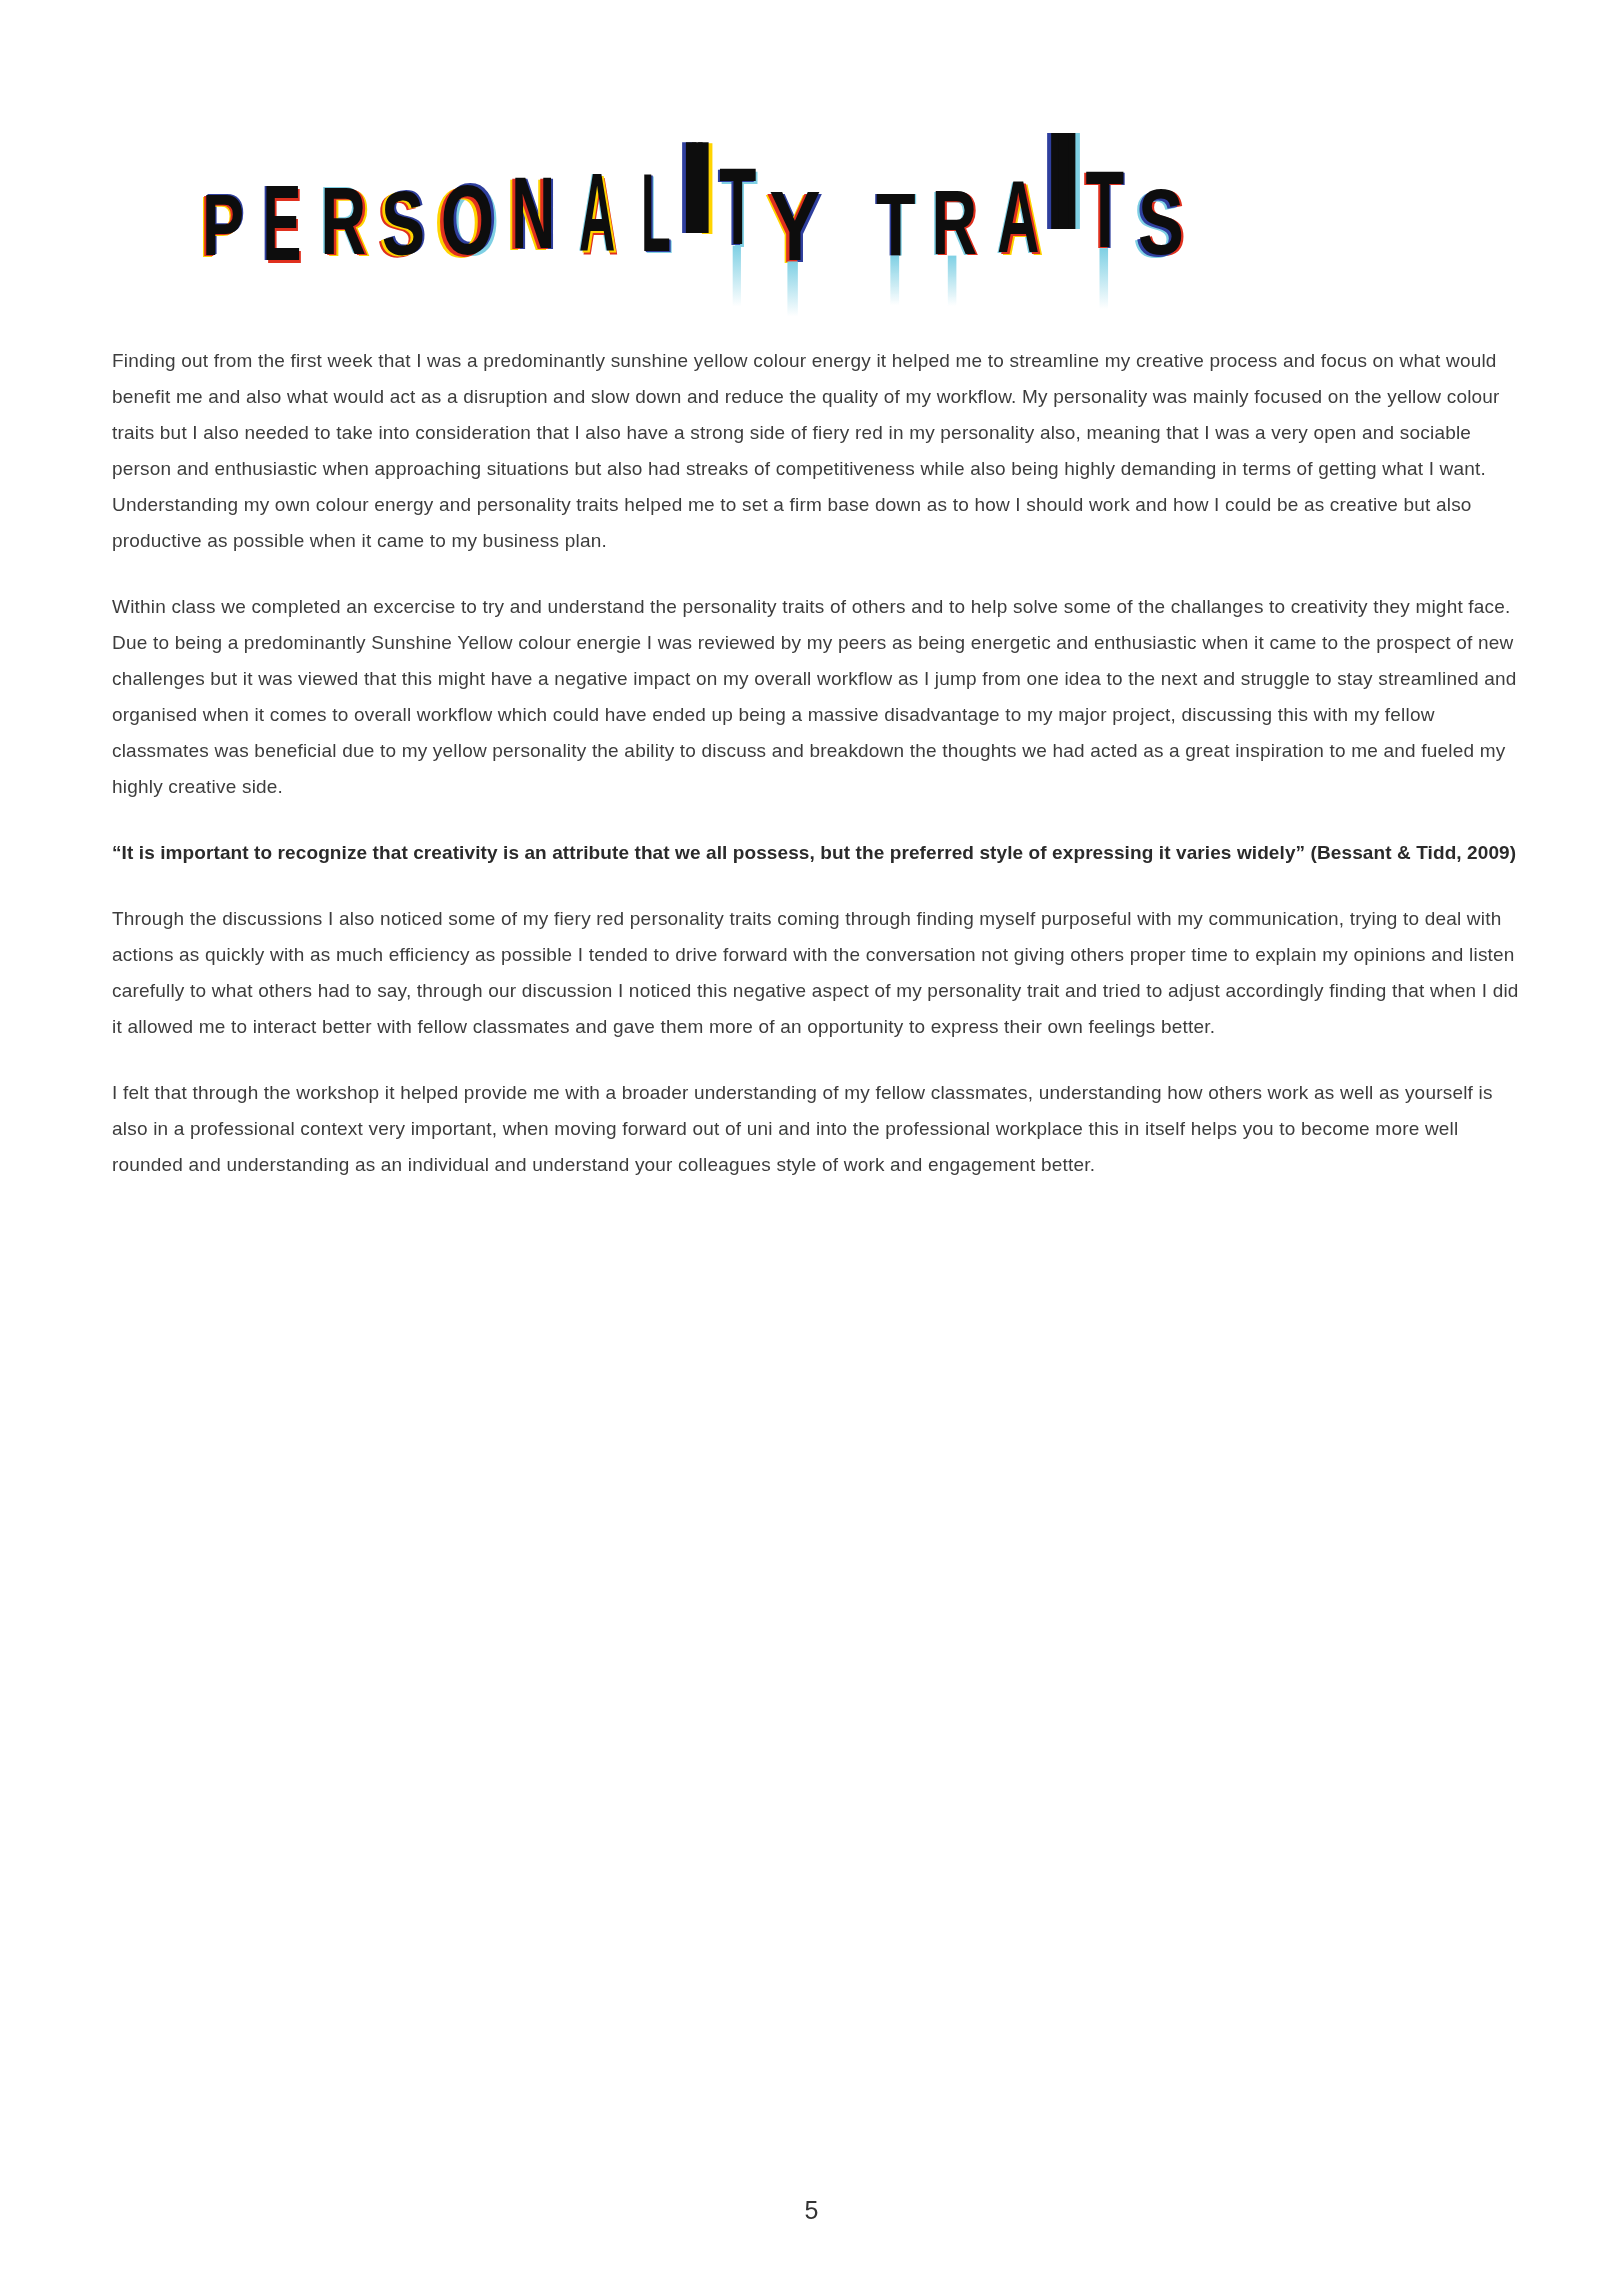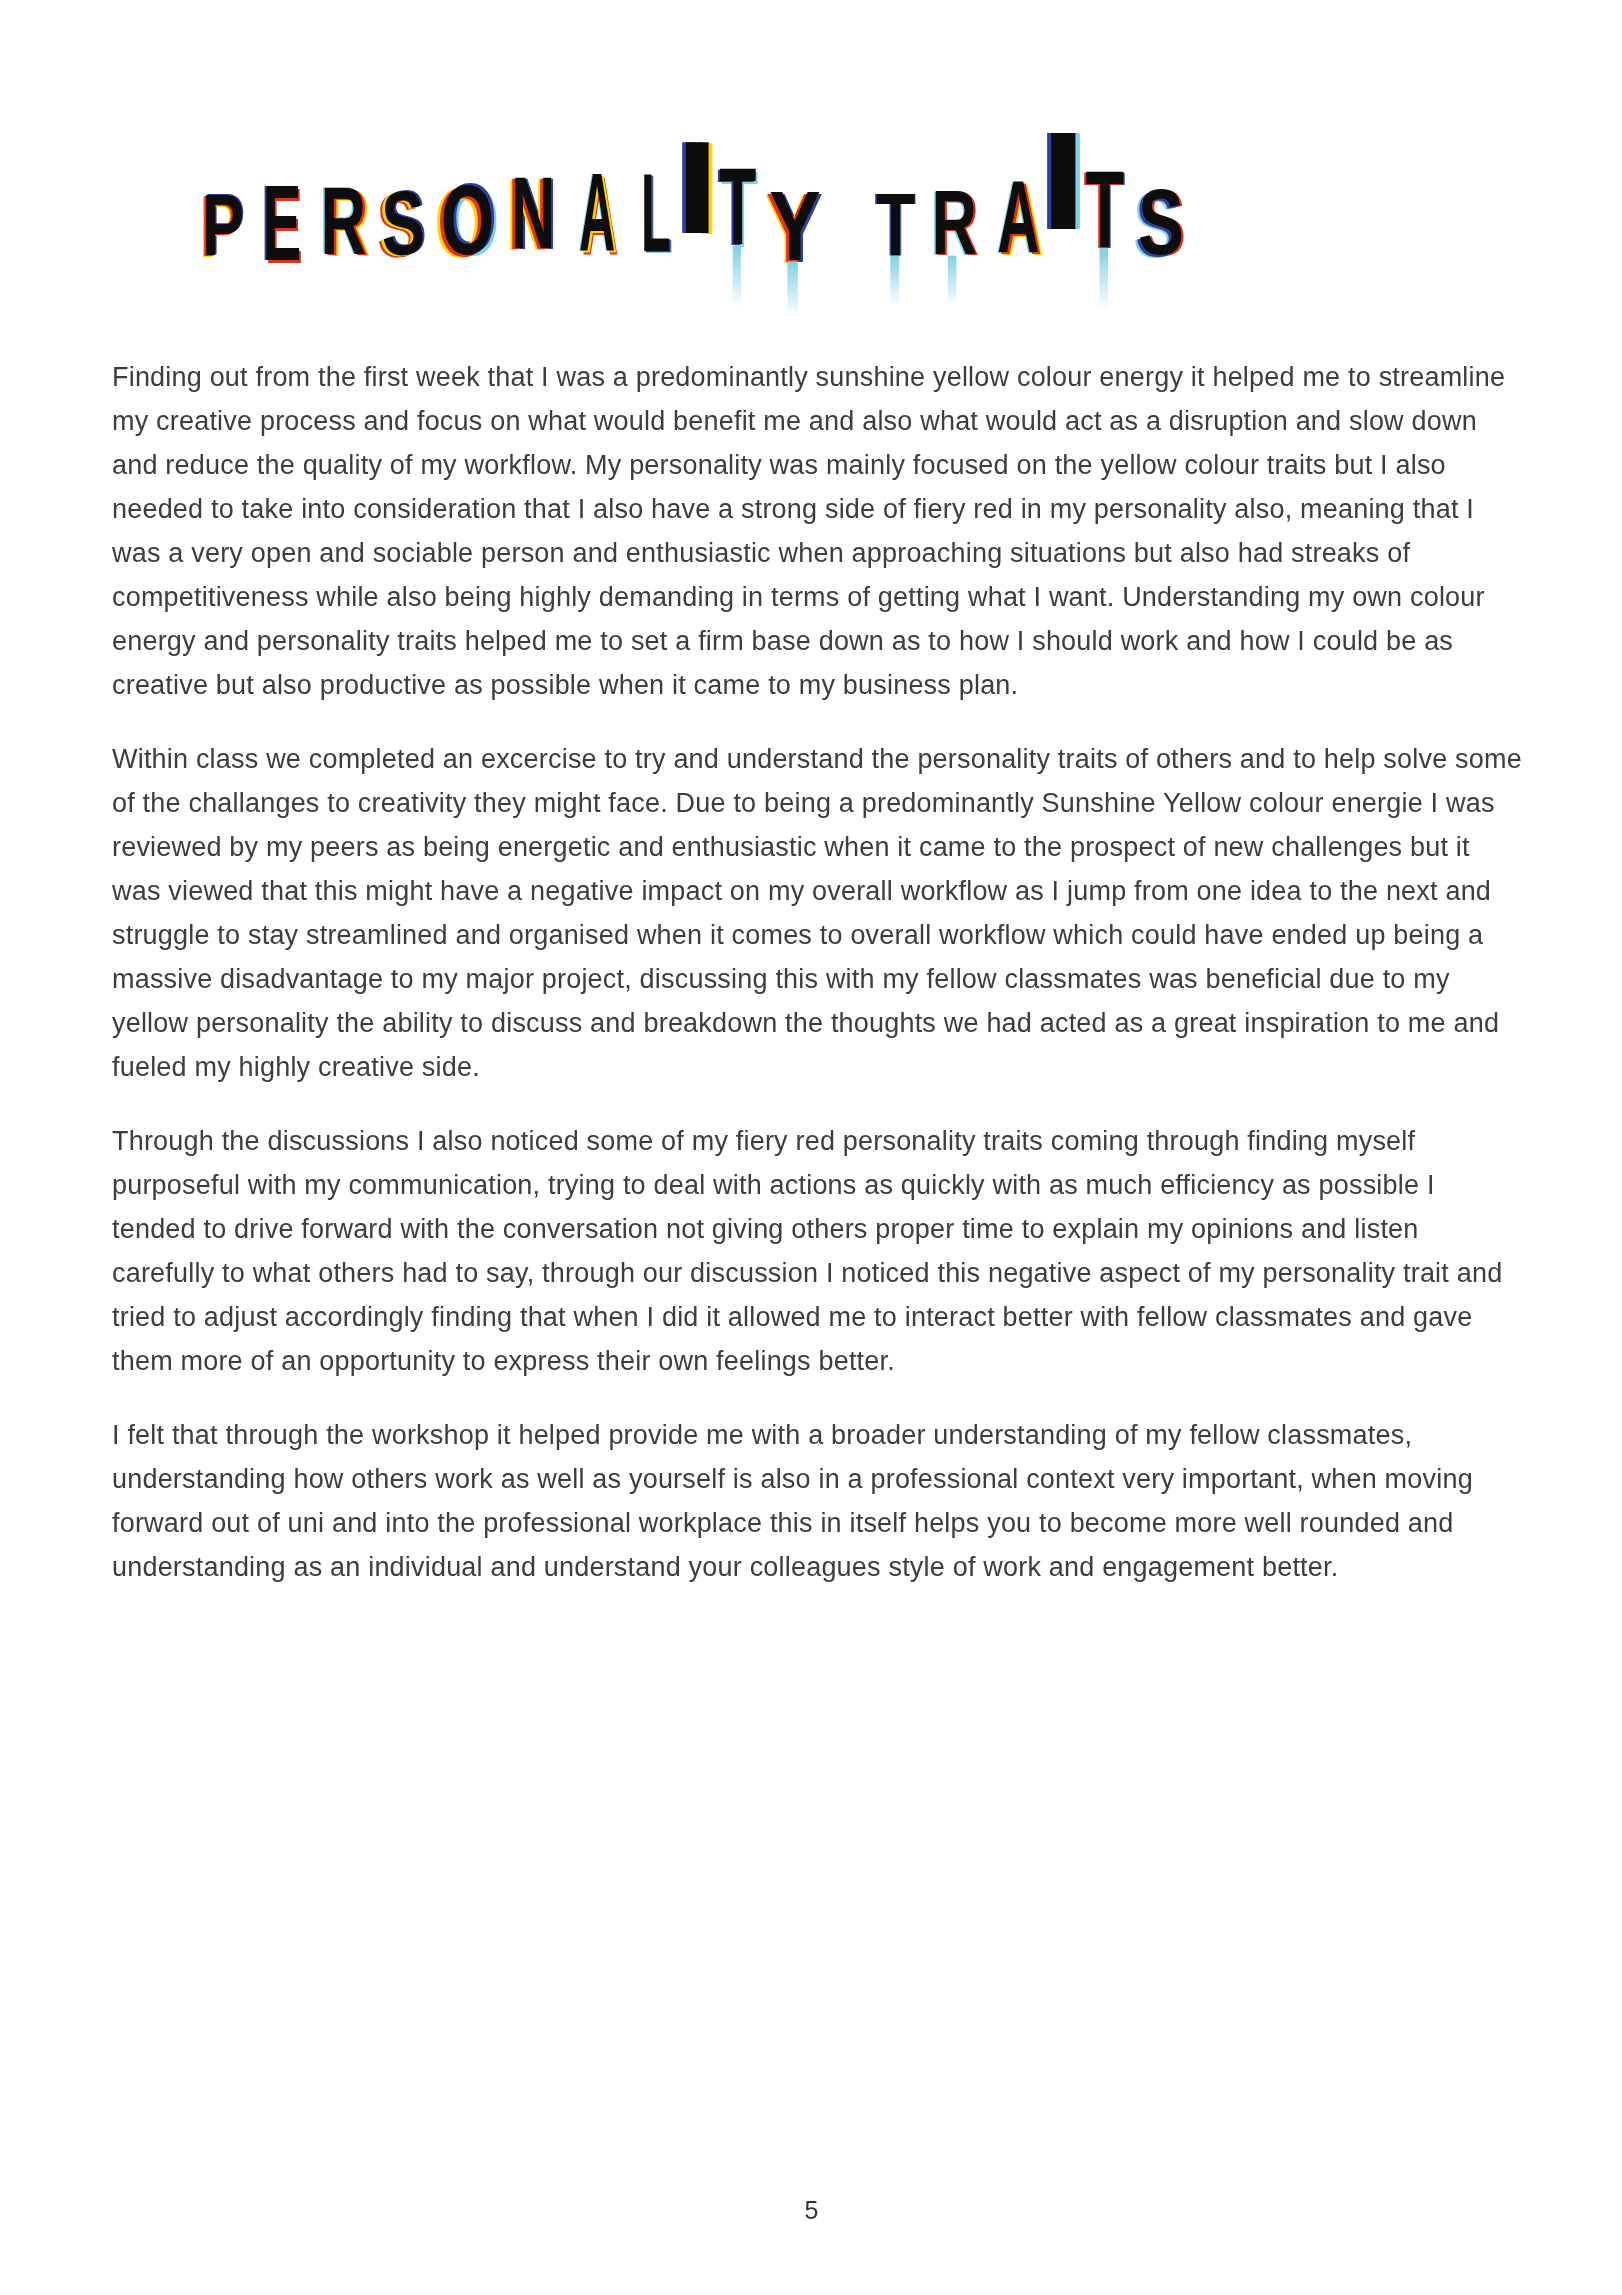--- a/index.html
+++ b/index.html
@@ -59,23 +59,23 @@
   .tl17 { transform: scale(0.85,1.15); text-shadow: -3.4px 1.7px 0 #2f3f9e, -6px 2.5px 0 #7fd0e4, 2.5px 0.8px 0 #e0301e; }
 
   
   .content {
     position: absolute;
     left: 112px; top: 343px;
     width: 1410px;
     color: #3a3a3a;
   }
   .content p {
-    margin: 12px 0 30px 0;
-    font-size: 27px;
-    line-height: 44px;
+    margin: 0 0 30px 0;
+    font-size: 19px;
+    line-height: 36px;
     letter-spacing: 0.2px;
   }
   .content p.body { font-weight: 400; color: #3d3d3d; }
   .content p.quote { font-weight: 700; color: #2b2b2b; letter-spacing: 0.1px; }
 
   
   .footer {
     position: absolute;
     top: 2196px; left: 0;
     width: 1623px;
@@ -88,20 +88,21 @@
 </head>
 <body>
 
 <div class="page">
 
   <h1 class="title"><span class="tl tl0">P</span><span class="tl tl1">E</span><span class="tl tl2">R</span><span class="tl tl3">S</span><span class="tl tl4">O</span><span class="tl tl5">N</span><span class="tl tl6">A</span><span class="tl tl7">L</span><span class="tl tl8">I</span><span class="tl tl9 drip">T</span><span class="tl tl10 drip">Y</span><span class="tl tl-space"> </span><span class="tl tl12 drip">T</span><span class="tl tl13 drip">R</span><span class="tl tl14">A</span><span class="tl tl15">I</span><span class="tl tl16 drip">T</span><span class="tl tl17">S</span></h1>
 
   <main class="content">
     <p class="body">Finding out from the first week that I was a predominantly sunshine yellow colour energy it helped me to streamline my creative process and focus on what would benefit me and also what would act as a disruption and slow down and reduce the quality of my workflow. My personality was mainly focused on the yellow colour traits but I also needed to take into consideration that I also have a strong side of fiery red in my personality also, meaning that I was a very open and sociable person and enthusiastic when approaching situations but also had streaks of competitiveness while also being highly demanding in terms of getting what I want. Understanding my own colour energy and personality traits helped me to set a firm base down as to how I should work and how I could be as creative but also productive as possible when it came to my business plan.</p>
     <p class="body">Within class we completed an excercise to try and understand the personality traits of others and to help solve some of the challanges to creativity they might face. Due to being a predominantly Sunshine Yellow colour energie I was reviewed by my peers as being energetic and enthusiastic when it came to the prospect of new challenges but it was viewed that this might have a negative impact on my overall workflow as I jump from one idea to the next and struggle to stay streamlined and organised when it comes to overall workflow which could have ended up being a massive disadvantage to my major project, discussing this with my fellow classmates was beneficial due to my yellow personality the ability to discuss and breakdown the thoughts we had acted as a great inspiration to me and fueled my highly creative side.</p>
+    <p class="quote">“It is important to recognize that creativity is an attribute that we all possess, but the preferred style of expressing it varies widely” (Bessant &amp; Tidd, 2009)</p>
     <p class="body">Through the discussions I also noticed some of my fiery red personality traits coming through finding myself purposeful with my communication, trying to deal with actions as quickly with as much efficiency as possible I tended to drive forward with the conversation not giving others proper time to explain my opinions and listen carefully to what others had to say, through our discussion I noticed this negative aspect of my personality trait and tried to adjust accordingly finding that when I did it allowed me to interact better with fellow classmates and gave them more of an opportunity to express their own feelings better.</p>
     <p class="body">I felt that through the workshop it helped provide me with a broader understanding of my fellow classmates, understanding how others work as well as yourself is also in a professional context very important, when moving forward out of uni and into the professional workplace this in itself helps you to become more well rounded and understanding as an individual and understand your colleagues style of work and engagement better.</p>
   </main>
 
   <div class="footer">5</div>
 
 </div>
 
 
 </body></html>

